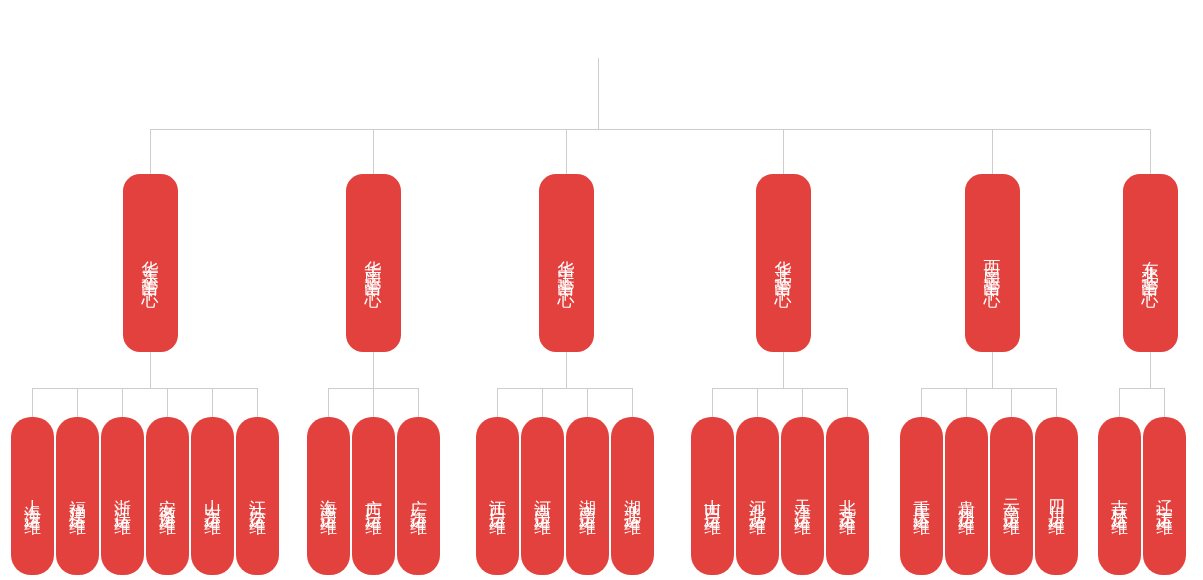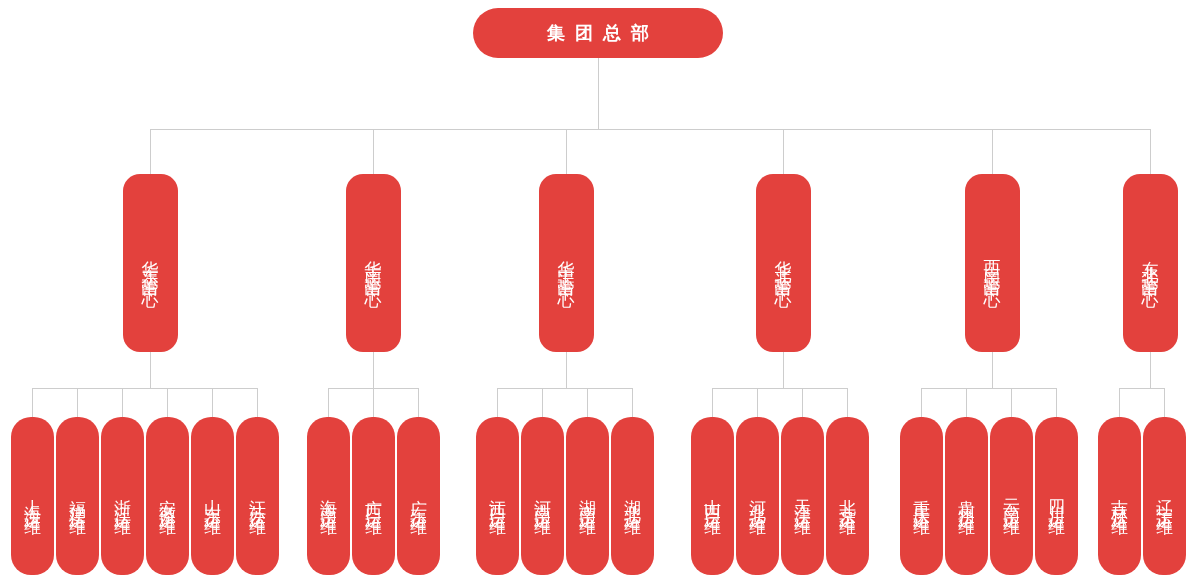--- a/index.html
+++ b/index.html
@@ -47,23 +47,20 @@
     font-size: 17px;
     letter-spacing: 6px;
     white-space: nowrap;
     margin-top: 4px;
   }
 </style>
 </head>
 <body>
 
 <div id="org-chart">
-    <div class="node root-node" style="left: 473px; top: 8px; width: 250px; height: 50px;">
-      <span class="label">集团总部</span>
-    </div>
     <div class="line" style="left: 597.5px; top: 58px; width: 1px; height: 71px;"></div>
     <div class="line" style="left: 149.5px; top: 129px; width: 1001px; height: 1px;"></div>
     <div class="line" style="left: 149.5px; top: 129px; width: 1px; height: 45px;"></div>
     <div class="node v-node branch-node" style="left: 122.5px; top: 174px; width: 55px; height: 178px;">
       <span class="label">华东运营中心</span>
     </div>
     <div class="line" style="left: 149.5px; top: 352px; width: 1px; height: 36px;"></div>
     <div class="line" style="left: 32px; top: 388px; width: 226px; height: 1px;"></div>
     <div class="line" style="left: 32px; top: 388px; width: 1px; height: 29px;"></div>
     <div class="node v-node leaf-node" style="left: 11px; top: 417px; width: 43px; height: 158px;">

